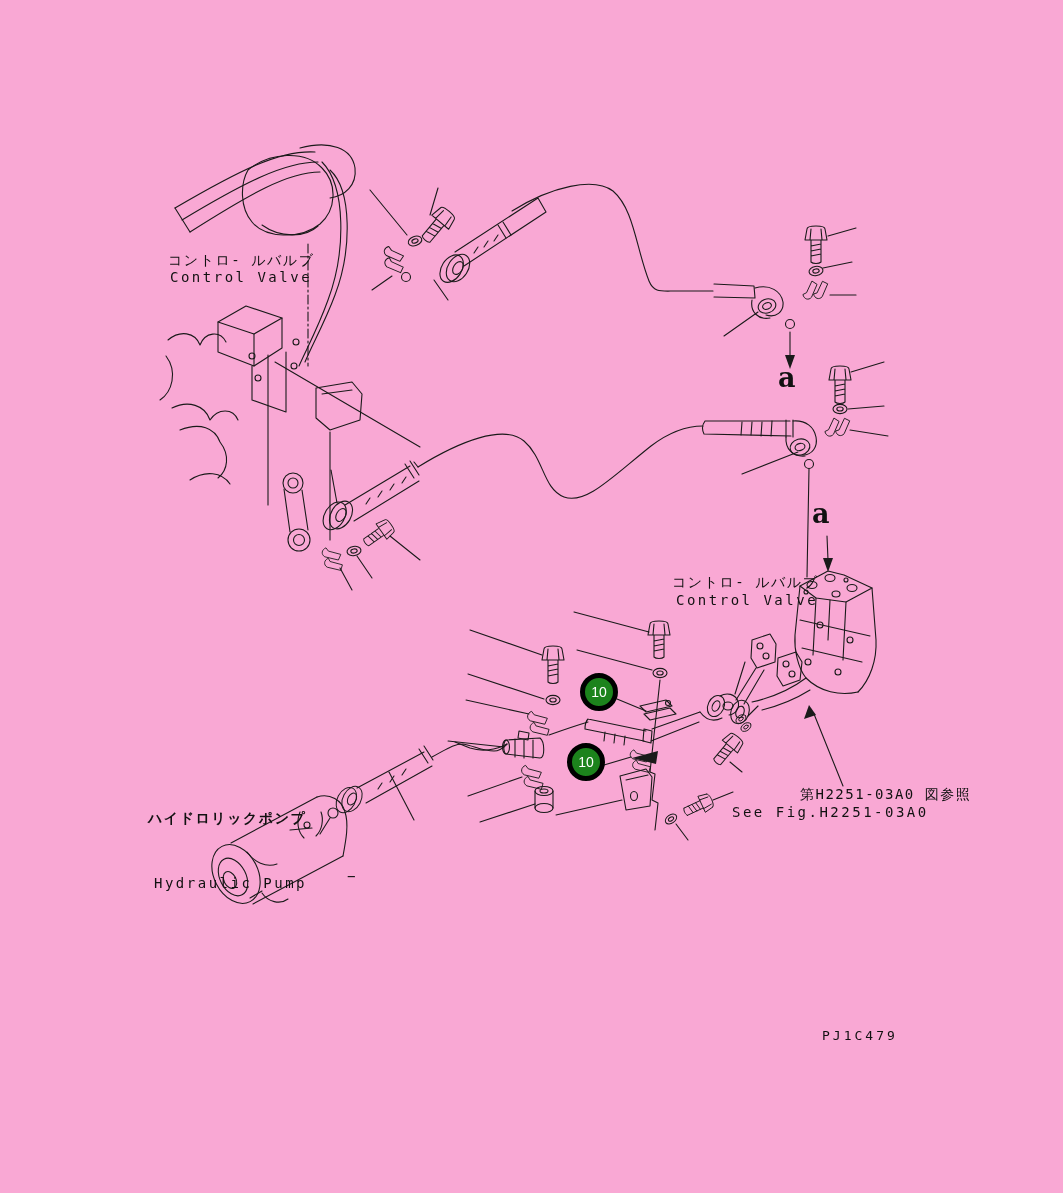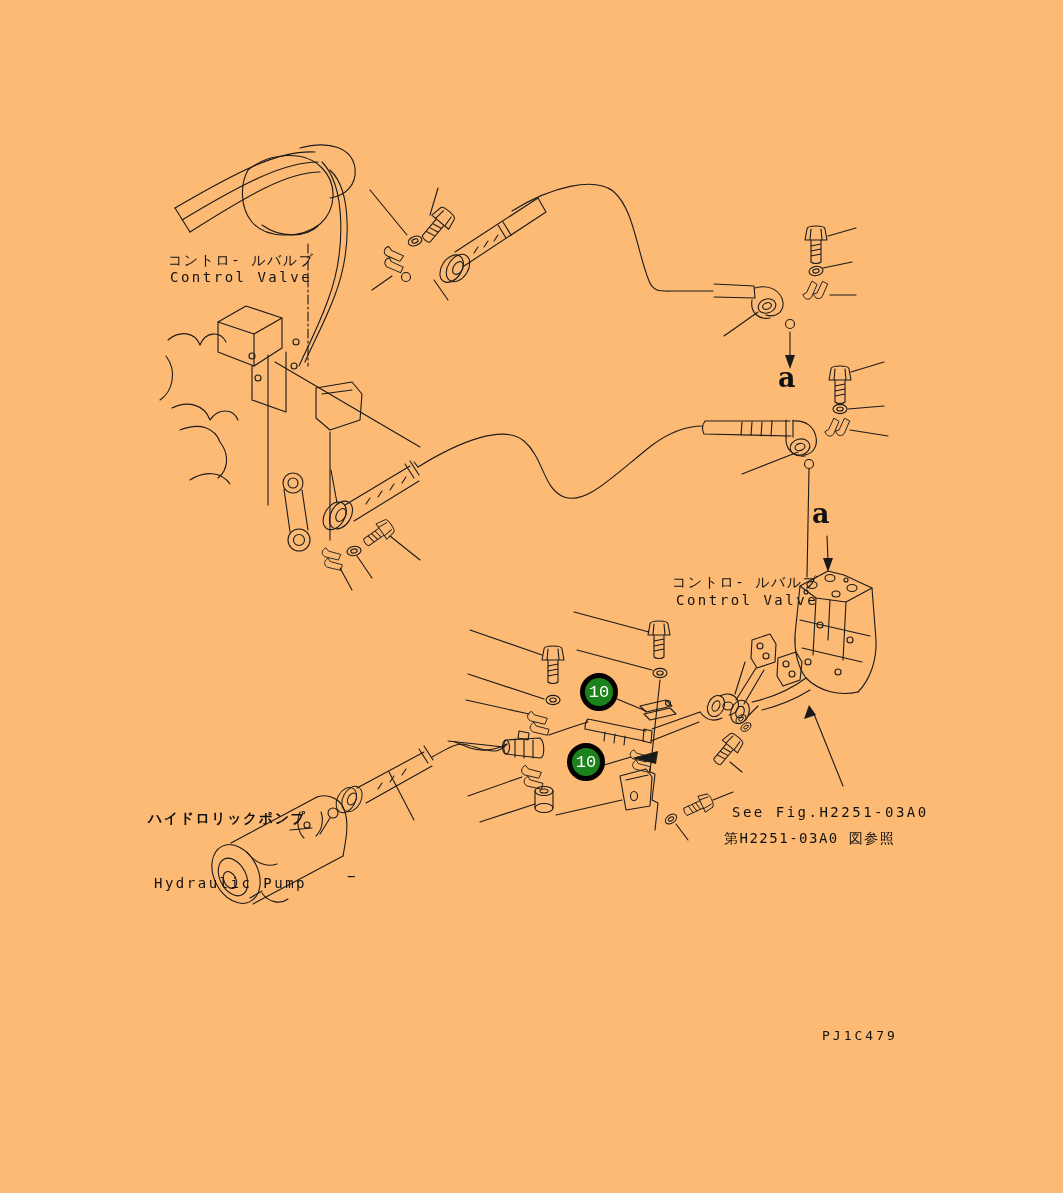--- a/index.html
+++ b/index.html
@@ -1,27 +1,27 @@
 <!DOCTYPE html>
 <html><head>
 <meta charset="utf-8">
 <style>
   html,body{margin:0;padding:0;background:#ffffff;}
-  #canvas{position:relative;width:1063px;height:1193px;background:#fdba74;overflow:hidden;
+  #canvas{position:relative;width:1063px;height:1193px;background:#f9a8d4;overflow:hidden;
           font-family:"DejaVu Sans Mono","Liberation Mono",monospace;color:#111;}
   #lineart{position:absolute;left:0;top:0;}
   .lbl{position:absolute;white-space:nowrap;color:#111;}
   .jp{font-size:14px;letter-spacing:1.5px;}
   .en{font-size:14px;letter-spacing:2.5px;}
   .viewref{font-family:"DejaVu Serif","Liberation Serif",serif;font-size:27px;font-weight:bold;}
   .code{font-size:13px;letter-spacing:3px;}
   .dash{font-size:14px;}
   .callout{position:absolute;width:28px;height:28px;border-radius:50%;
            border:5px solid #eab308;display:flex;align-items:center;justify-content:center;
-           font-family:Liberation Mono, monospace;font-size:17px;cursor:pointer;}
+           font-family:Liberation Sans, sans-serif;font-size:14px;cursor:pointer;}
 </style>
 </head>
 <body>
 
 <div id="canvas">
 
 <svg id="lineart" width="1063" height="1193" viewBox="0 0 1063 1193" fill="none" stroke="#1a1a1a" stroke-width="1.1" stroke-linecap="round" stroke-linejoin="round">
 <defs>
   <g id="boltV">
     <path d="M-9,-16 C-9,-20 9,-20 9,-16 M-9,-16 L-11,-5 L11,-5 L9,-16 M-5,-16 L-6,-5 M5,-16 L6,-5 M-5,-5 L-5,17 M5,-5 L5,17 M-5,1 L5,-1 M-5,6 L5,4 M-5,11 L5,9 M-5,17 C-3,19 3,19 5,17"></path>
@@ -270,21 +270,21 @@
 
 <div class="lbl jp" style="left:168px;top:252px;">コントロ- ルバルブ</div>
 <div class="lbl en" style="left:170px;top:269px;">Control Valve</div>
 
 <div class="lbl jp" style="left:672px;top:574px;">コントロ- ルバルブ</div>
 <div class="lbl en" style="left:676px;top:592px;">Control Valve</div>
 
 <div class="lbl jp" style="left:148px;top:810px;font-weight:bold;">ハイドロリックポンプ</div>
 <div class="lbl en" style="left:154px;top:875px;">Hydraulic Pump</div>
 
-<div class="lbl jp" style="left:724px;top:786px;margin-top:44px;">第H2251-03A0 図参照</div>
+<div class="lbl jp" style="left:800px;top:786px;">第H2251-03A0 図参照</div>
 <div class="lbl en" style="left:732px;top:804px;">See Fig.H2251-03A0</div>
 
 <div class="lbl viewref" style="left:778px;top:362px;">a</div>
 <div class="lbl viewref" style="left:812px;top:498px;">a</div>
 
 <div class="lbl code" style="left:822px;top:1028px;text-align:center;">PJ1C479</div>
 
 <div class="lbl dash" style="left:347px;top:868px;">−</div>
 
 <div class="callout" id="callout-upper" style="left: 580px; top: 673px; background: rgb(28, 131, 28); border-color: rgb(0, 0, 0); color: rgb(255, 255, 255);">10</div>

